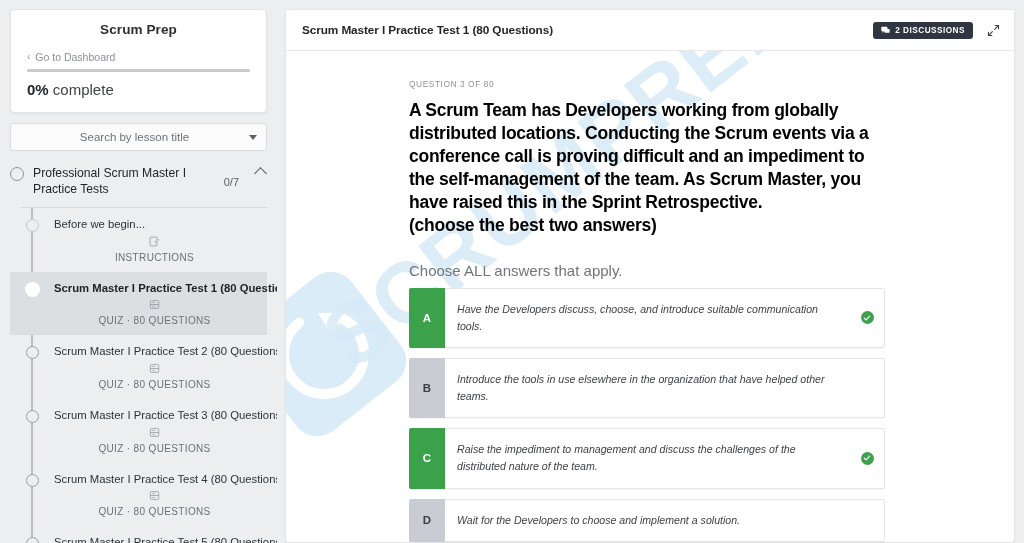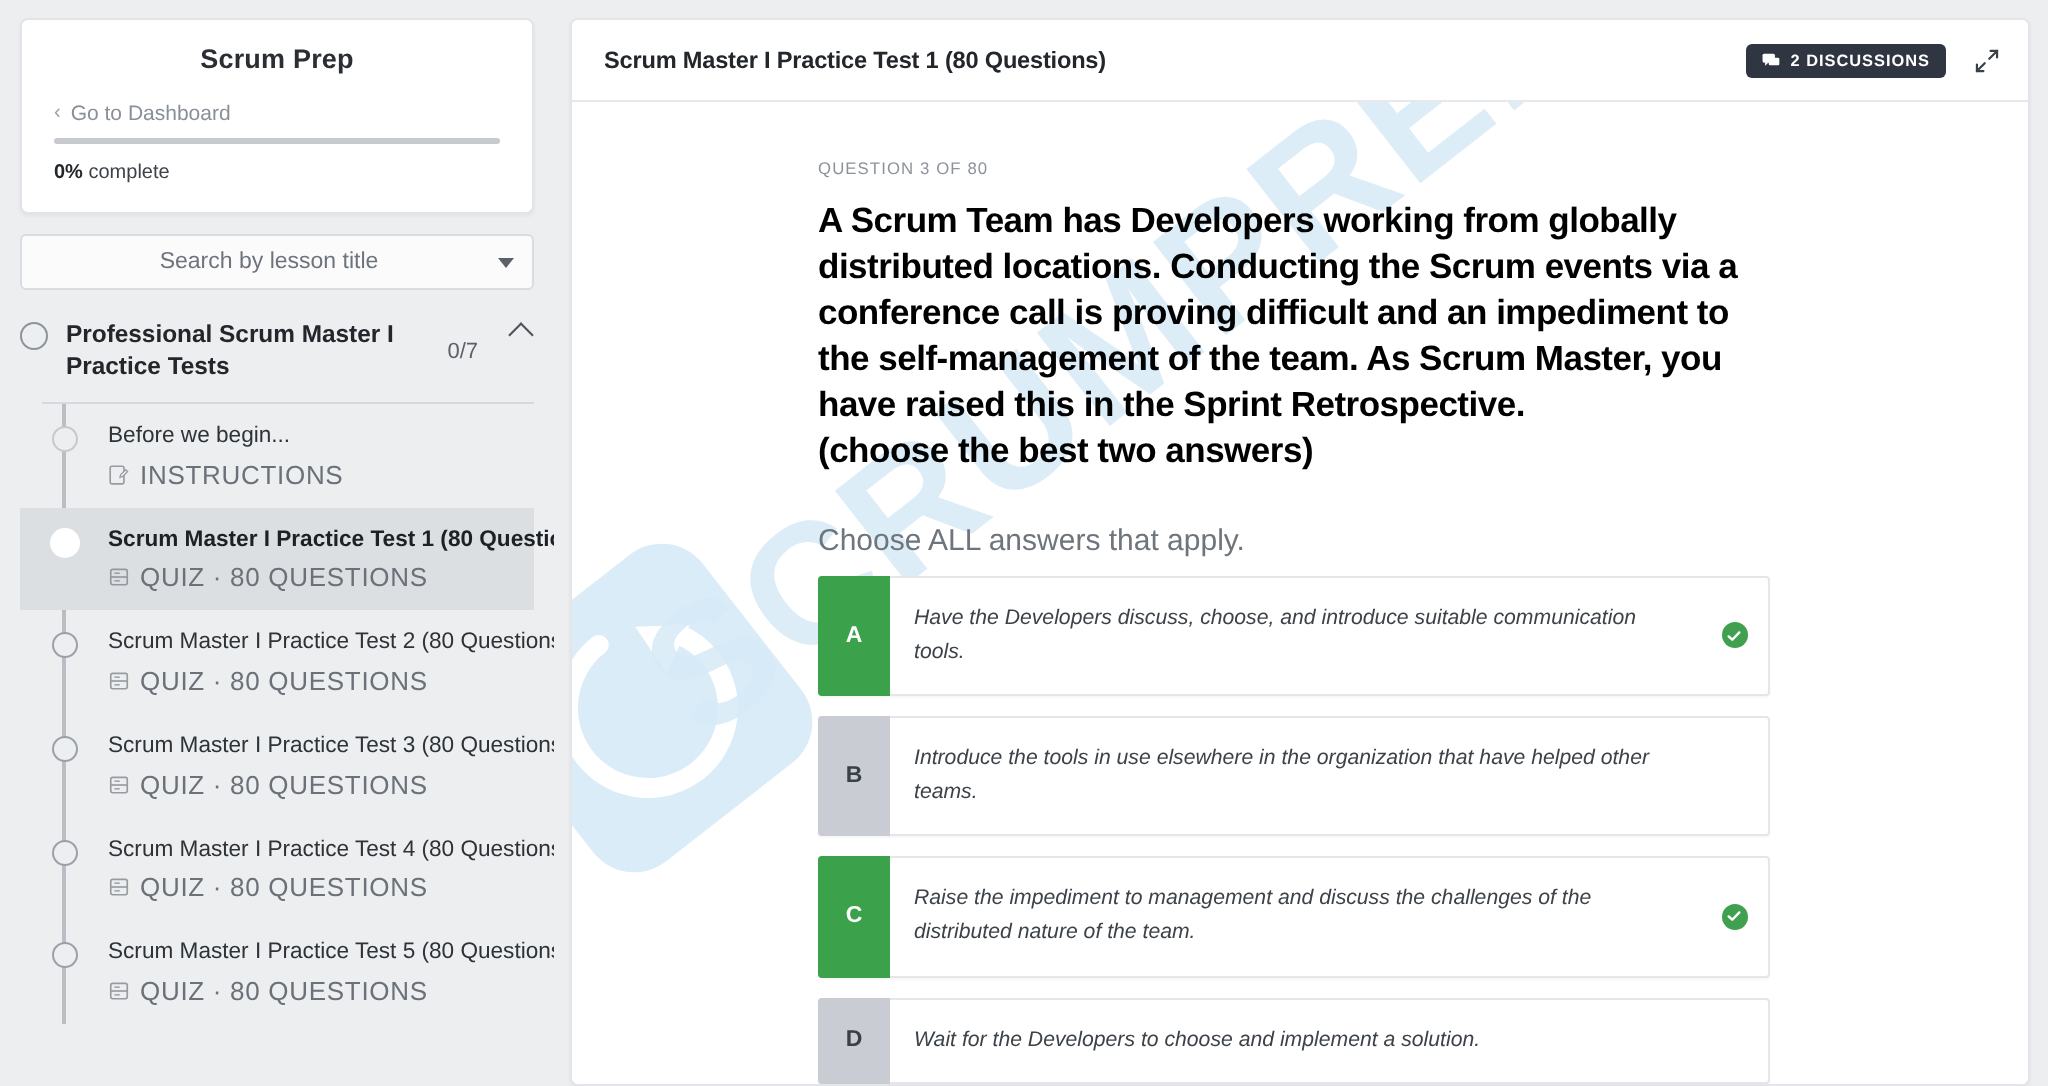--- a/index.html
+++ b/index.html
@@ -64,21 +64,21 @@
     padding-bottom: 12px;
   }
   .progress-track {
     height: 3px;
     background: #c7cace;
     border-radius: 2px;
     margin-bottom: 9px;
   }
   .progress-fill { height: 3px; width: 0%; background: #4c9f4f; border-radius: 2px; }
   .progress-label {
-    font-size: 10px;
+    font-size: 15px;
     color: #3c4248;
   }
   .progress-label b { font-weight: bold; color: #23272b; }
 
   .search-box {
     margin-top: 10px;
     height: 28px;
     background: #fbfbfc;
     border: 1px solid #d9dce0;
     border-radius: 3px;
@@ -113,21 +113,21 @@
   .circle-outline {
     width: 14px; height: 14px;
     border: 1.5px solid #8d939b;
     border-radius: 50%;
     flex: 0 0 14px;
     margin-top: 2px;
     background: transparent;
   }
   .section-title {
     font-size: 12.2px;
-    font-weight: bold;
+    font-weight: normal;
     color: #23272b;
     line-height: 1.35;
     flex: 1;
   }
   .section-count {
     font-size: 11px;
     color: #5c6168;
     margin-top: 11px;
     white-space: nowrap;
   }
@@ -186,23 +186,24 @@
     color: #2e3338;
     line-height: 1.3;
     margin-bottom: 4px;
     white-space: nowrap;
   }
   .lesson.active .lesson-title { font-weight: bold; color: #1d2125; }
   .lesson-meta {
     display: flex;
     align-items: center;
     gap: 5px;
-    font-size: 13px;
+    font-size: 10px;
     letter-spacing: .35px;
     color: #6b7178;
+    flex-direction: column;
   }
   .meta-icon { width: 11px; height: 11px; display: block; opacity: .75; }
 
   
   .main-wrap {
     flex: 1;
     padding: 9px 9px 0 8px;
     height: 543px;
   }
   .main {

